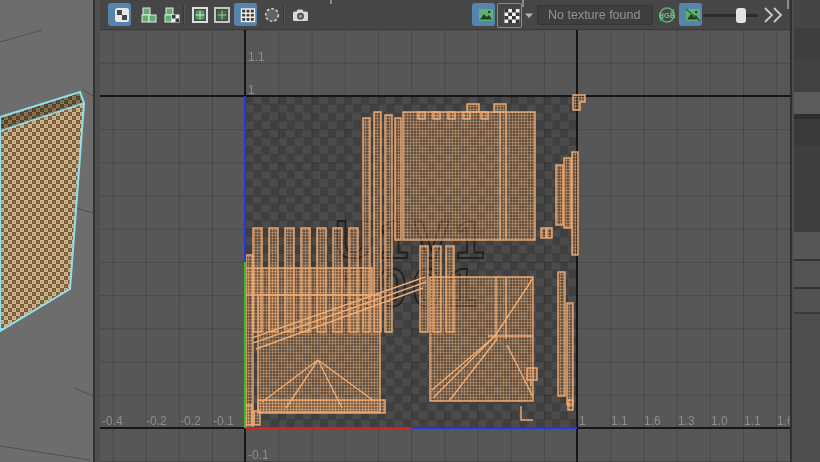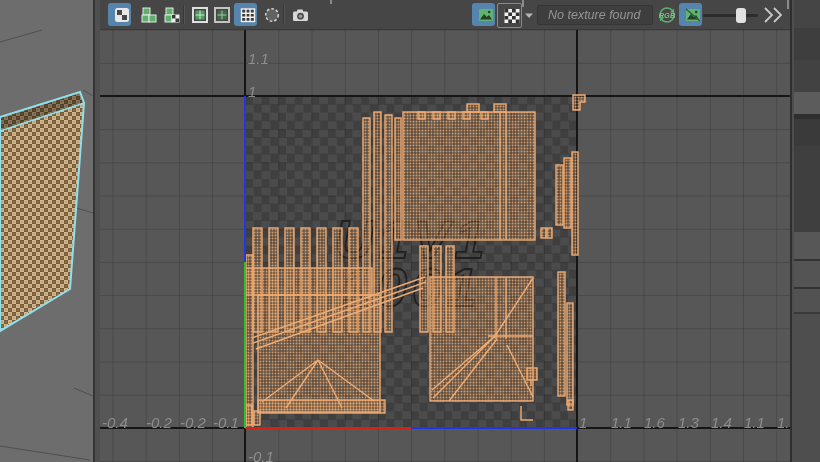--- a/index.html
+++ b/index.html
@@ -1,16 +1,16 @@
 <!DOCTYPE html>
 <html><head>
 <meta charset="utf-8">
 <style>
   html,body{margin:0;padding:0;background:#3a3a3a;font-family:"Liberation Sans",sans-serif;}
-  #app{position:relative;width:820px;height:462px;overflow:hidden;background:#575757;font-style:italic;}
+  #app{position:relative;width:820px;height:462px;overflow:hidden;background:#575757;}
 
   
   #viewport3d{position:absolute;left:0;top:0;width:93px;height:462px;background:#6d6d6d;}
   #vdivider{position:absolute;left:93px;top:0;width:7px;height:462px;background:#4f4f4f;border-left:2px solid #343434;box-sizing:border-box;}
 
   
   #uvpanel{position:absolute;left:100px;top:0;width:690px;height:462px;}
   #toolbar{position:absolute;left:0;top:0;width:690px;height:30px;background:#464646;border-bottom:1px solid #393939;box-sizing:border-box;}
   .tbtn{position:absolute;top:3px;width:23px;height:23px;border-radius:3px;display:flex;align-items:center;justify-content:flex-end;}
   .tbtn.hl{background:#5585ad;}
@@ -25,21 +25,21 @@
   #checker{position:absolute;left:145px;top:66px;width:332px;height:332px;
     background:conic-gradient(#4b4b4b 90deg,#3f3f3f 90deg 180deg,#4b4b4b 180deg 270deg,#3f3f3f 270deg);
     background-size:16.6px 16.6px;}
   #gridlines{position:absolute;left:0;top:0;width:690px;height:432px;
     background-image:linear-gradient(to right,rgba(0,0,0,0.16) 1px,transparent 1px),
                      linear-gradient(to bottom,rgba(0,0,0,0.16) 1px,transparent 1px);
     background-size:33.2px 33.2px;background-position:145.2px 66px;}
   #uvsvg{position:absolute;left:0;top:0;}
   .shell{stroke:#efac74;stroke-width:1.4;fill:url(#dots);}
   .wire{stroke:#efac74;stroke-width:1.4;fill:none;}
-  .axlab{position:absolute;font-size:15px;color:#8d8d8d;white-space:nowrap;}
+  .axlab{position:absolute;font-size:12px;color:#8d8d8d;white-space:nowrap;}
 
   
   #rightpanel{position:absolute;left:790px;top:0;width:30px;height:462px;background:#4e4e4e;border-left:2px solid #2f2f2f;box-sizing:border-box;}
   .rbar{position:absolute;left:2px;width:28px;}
 </style>
 </head>
 <body>
 
 <div id="app">
 
@@ -292,21 +292,21 @@
 
       <span class="axlab" style="left:2px;top:384px">-0.4</span>
       <span class="axlab" style="left:46px;top:384px">-0.2</span>
       <span class="axlab" style="left:80px;top:384px">-0.2</span>
       <span class="axlab" style="left:113px;top:384px">-0.1</span>
 
       <span class="axlab" style="left:479px;top:384px">1</span>
       <span class="axlab" style="left:511px;top:384px">1.1</span>
       <span class="axlab" style="left:544px;top:384px">1.6</span>
       <span class="axlab" style="left:578px;top:384px">1.3</span>
-      <span class="axlab" style="left:611px;top:384px">1.4</span>
+      <span class="axlab" style="left:611px;top:384px">1.0</span>
       <span class="axlab" style="left:644px;top:384px">1.1</span>
       <span class="axlab" style="left:677px;top:384px">1.6</span>
     </div>
   </div>
 
   <div id="rightpanel">
     <div class="rbar" style="top:0;height:28px;background:#454545"></div>
     <div class="rbar" style="top:28px;height:32px;background:#3e3e3e"></div>
     <div class="rbar" style="top:60px;height:32px;background:#424242"></div>
     <div class="rbar" style="top:92px;height:22px;background:#5c5c5c"></div>

